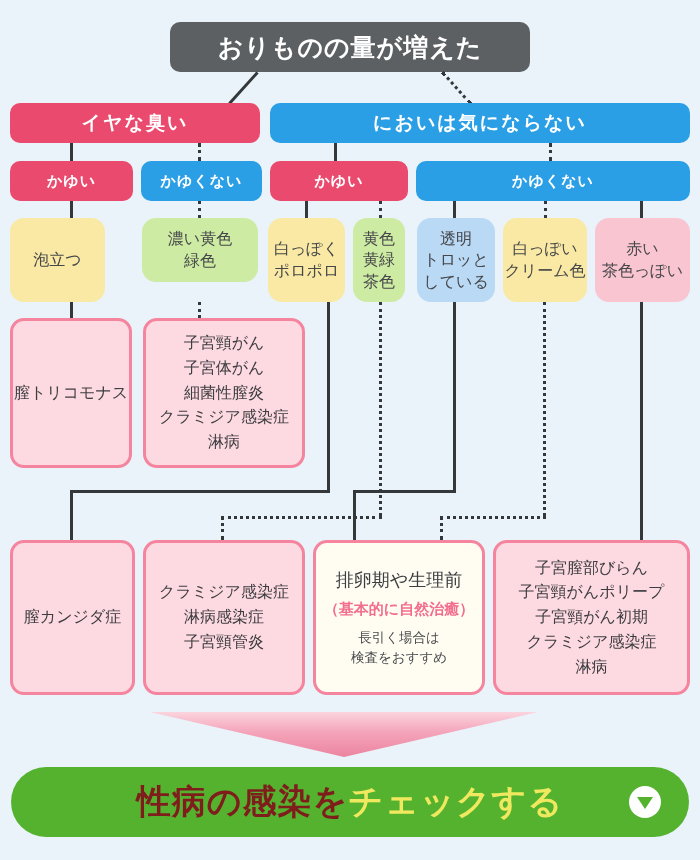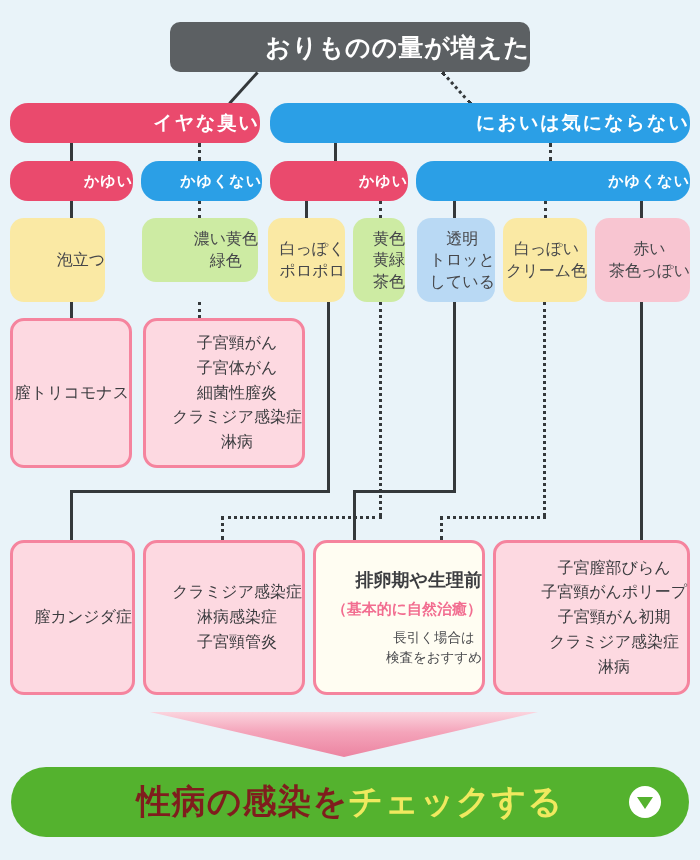--- a/index.html
+++ b/index.html
@@ -1,38 +1,38 @@
 <!DOCTYPE html>
 <html><head>
 <meta charset="utf-8">
 <style>
   html,body{margin:0;padding:0;}
   body{font-family:"Liberation Sans","DejaVu Sans",sans-serif;background:#e9f3f9;}
   #stage{position:relative;width:700px;height:860px;background:#e9f3f9;overflow:hidden;}
 
   .node{position:absolute;box-sizing:border-box;display:flex;flex-direction:column;
-        align-items:flex-end;justify-content:center;text-align:center;}
+        align-items:center;justify-content:center;text-align:center;}
 
   .root{background:#5c6063;color:#fff;border-radius:10px;font-size:25px;font-weight:bold;letter-spacing:1px;}
-  .branch{color:#fff;border-radius:18px;font-weight:bold;}
+  .branch{color:#fff;border-radius:10px;font-weight:bold;}
   .lv1{font-size:19px;letter-spacing:2px;}
   .lv2{font-size:15px;letter-spacing:1px;}
   .pink{background:#ea4a6d;}
   .blue{background:#2b9fe6;}
 
   .sym{border-radius:14px;color:#46474a;white-space:pre-line;font-size:16px;line-height:1.35;font-weight:500;}
   .yellow{background:#fae9a4;}
   .green{background:#cdeba3;}
   .lblue{background:#b9d9f4;}
   .lpink{background:#f8c5d1;}
 
   .diag{background:#fdd9e1;border:3px solid #f5849e;border-radius:14px;color:#3c3d40;
         white-space:pre-line;font-size:16px;line-height:1.55;font-weight:500;}
   .cream{background:#fffdf2;}
-  .ovu-title{font-size:18px;color:#3c3d40;margin:0 0 2px 0;font-weight:bold;}
+  .ovu-title{font-size:18px;color:#3c3d40;margin:0 0 2px 0;}
   .ovu-sub{font-size:15px;font-weight:bold;color:#f26d90;margin:0 0 8px 0;}
   .ovu-note{font-size:13.5px;color:#4a4b4e;line-height:1.5;white-space:pre-line;}
 
   .line-v{position:absolute;width:3px;background:#34383b;}
   .line-h{position:absolute;height:3px;background:#34383b;}
   .dot-v{position:absolute;width:0;border-left:3px dotted #34383b;}
   .dot-h{position:absolute;height:0;border-top:3px dotted #34383b;}
   .diag-seg{position:absolute;width:3px;height:42px;}
   .diag-solid{background:#34383b;transform:rotate(42deg);}
   .diag-dot{border-left:3px dotted #34383b;width:0;transform:rotate(-42deg);}

